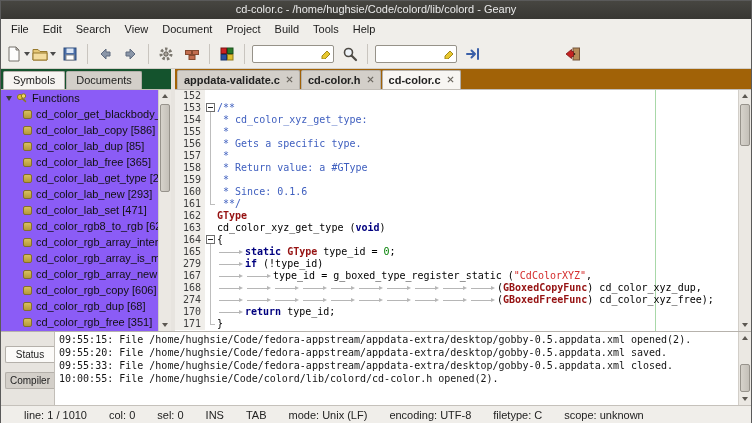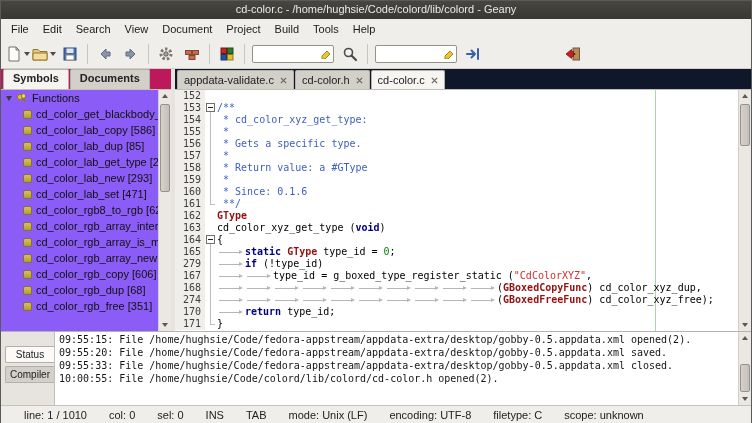--- a/index.html
+++ b/index.html
@@ -28,42 +28,42 @@
   .entry-wrap { position:relative; margin:0 3px; }
   .tb-entry { width:82px; height:18px; font-size:11px; font-family:"Liberation Sans",sans-serif;
               border:1px solid #969289; border-radius:2px; background:#fff; padding:0 15px 0 4px; }
   .entry-icon { position:absolute; right:3px; top:50%; transform:translateY(-50%); line-height:0; }
 
   
   .main { flex:0 0 262px; height:262px; display:flex; }
 
   
   .sidebar { width:170px; flex:0 0 170px; display:flex; flex-direction:column; background:#f0eeea; }
-  .ntabs { height:21px; flex:0 0 21px; display:flex; background:#be185d;
-           border-bottom:1px solid #c2beb8; padding-left:2px;font-weight:bold; }
+  .ntabs { height:21px; flex:0 0 21px; display:flex; align-items:flex-end; background:#14532d;
+           border-bottom:1px solid #c2beb8; padding-left:2px; }
   .ntab { font-size:11px; padding:2px 9px 3px; background:#d3cfc9; border:1px solid #b4b0aa;
           border-bottom:none; margin-right:1px; border-radius:2px 2px 0 0; color:#222; }
   .ntab.active { background:#f6f4f1; }
   .side-body { flex:1; display:flex; min-height:0; }
   .tree { flex:1; background:#8b5cf6; overflow:hidden; }
   .tree-root { display:flex; align-items:center; height:16px; padding-left:3px; white-space:nowrap; }
   .expander { width:0; height:0; border-left:3.5px solid transparent; border-right:3.5px solid transparent;
               border-top:5px solid #3a3a3a; margin:0 4px 0 2px; flex:0 0 auto; }
   .root-icon, .sym-icon { line-height:0; margin-right:4px; flex:0 0 auto; }
   .sym-icon { display:inline-block; width:9px; height:9px; background:linear-gradient(#d8c05e,#b59a38);
               border:1px solid #83702a; border-radius:2px; }
   .tree-label { color:#111; white-space:nowrap; }
   .tree-item { display:flex; align-items:center; height:16px; padding-left:22px; white-space:nowrap; overflow:hidden; }
 
   .splitter { width:4px; flex:0 0 4px; background:#e7e4df; }
 
   
   .editor { flex:1; display:flex; flex-direction:column; min-width:0; }
-  .etabs { height:21px; flex:0 0 21px; display:flex; align-items:flex-end; background:#0f172a;
-           border-bottom:1px solid #c2beb8; padding-left:2px; }
+  .etabs { height:21px; flex:0 0 21px; display:flex; align-items:center; background:#a16207;
+           border-bottom:1px solid #c2beb8; padding-left:2px;font-weight:bold; }
   .etab { display:flex; align-items:center; gap:6px; font-size:11px; padding:3px 6px;
           background:#d3cfc9; border:1px solid #b4b0aa; border-bottom:none; margin-right:1px;
           border-radius:2px 2px 0 0; color:#222; }
   .etab.active { background:#f7f5f2; }
   .close { line-height:0; }
   .editor-body { flex:1; display:flex; min-height:0; }
   .code-area { flex:1; background:#fff; position:relative; overflow:hidden; }
   .margin-line { position:absolute; left:480px; top:0; bottom:0; width:0;
                  border-left:1px solid var(--margin_line,#a8d8a8); z-index:0; }
   .cl { display:flex; height:12px; line-height:12px; position:relative; z-index:1; }
@@ -95,21 +95,21 @@
                      border-right:3px solid transparent; border-bottom:4px solid #5c5852; }
   .vscroll::after { content:""; position:absolute; bottom:4px; left:3px; border-left:3px solid transparent;
                     border-right:3px solid transparent; border-top:4px solid #5c5852; }
   .thumb { position:absolute; left:1px; right:1px; background:linear-gradient(90deg,#d6d2cb,#c4c0b9);
            border:1px solid #97938c; border-radius:2px; }
 
   
   .msgwin { flex:0 0 74px; height:74px; display:flex; border-top:1px solid #b6b2ac; background:#fff; }
   .mtabs { flex:0 0 54px; background:#e7e4df; border-right:1px solid #c2beb8; padding-top:14px; }
   .mtab { font-size:10px; padding:2px 4px; background:#d3cfc9; border:1px solid #b4b0aa; border-right:none;
-          margin:0 0 3px 4px; border-radius:2px 0 0 2px; color:#222; text-align:center; }
+          margin:0 0 9px 4px; border-radius:2px 0 0 2px; color:#222; text-align:center; }
   .mtab.active { background:#fbfaf8; }
   .log { flex:1; padding-top:2px; overflow:hidden; min-width:0; }
   .log-line { height:13px; line-height:13px; padding-left:4px; white-space:nowrap;
               font:10px "DejaVu Sans Mono", monospace; color:#141414; }
   .log-line.selected { background:var(--selection_bg,#3465a4); color:#fff; }
 
   
   .statusbar { flex:0 0 19px; height:19px; border-top:1px solid #c5c1bb; background:#f0eeea;
                display:flex; align-items:center; padding-left:23px; color:#222; }
   .sb-item { margin-right:22px; white-space:nowrap; }
@@ -278,20 +278,24 @@
                 <span class="sym-icon"></span>
                 <span class="tree-label">cd_color_get_blackbody_rgb [97</span>
               </div>
               <div class="tree-item">
                 <span class="sym-icon"></span>
                 <span class="tree-label">cd_color_lab_copy [586]</span>
               </div>
               <div class="tree-item">
                 <span class="sym-icon"></span>
                 <span class="tree-label">cd_color_lab_dup [85]</span>
+              </div>
+              <div class="tree-item">
+                <span class="sym-icon"></span>
+                <span class="tree-label">cd_color_lab_free [365]</span>
               </div>
               <div class="tree-item">
                 <span class="sym-icon"></span>
                 <span class="tree-label">cd_color_lab_get_type [203]</span>
               </div>
               <div class="tree-item">
                 <span class="sym-icon"></span>
                 <span class="tree-label">cd_color_lab_new [293]</span>
               </div>
               <div class="tree-item">

